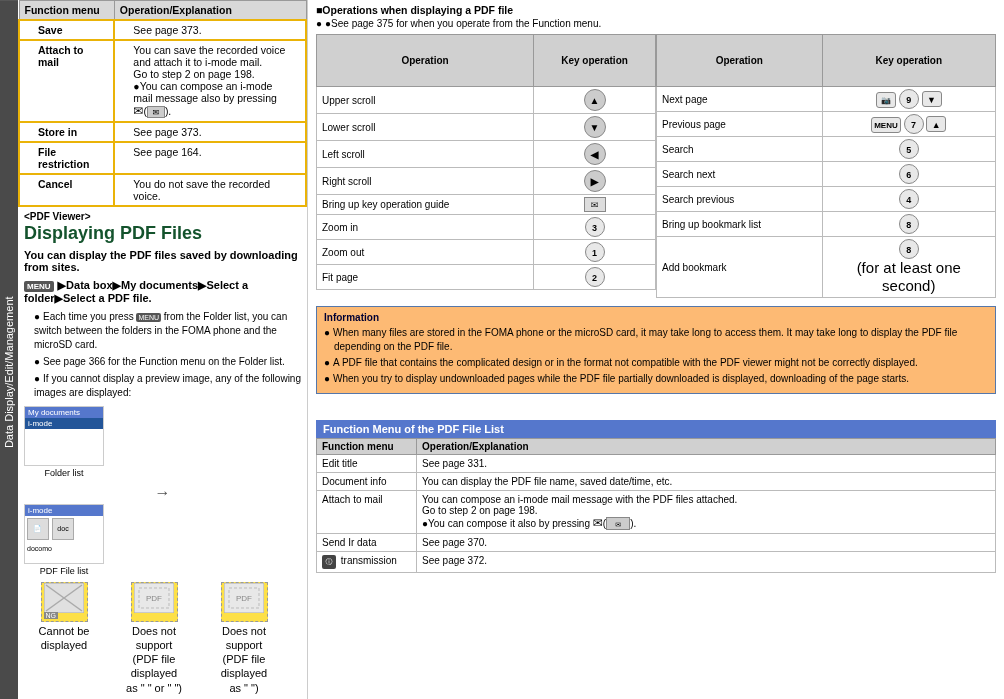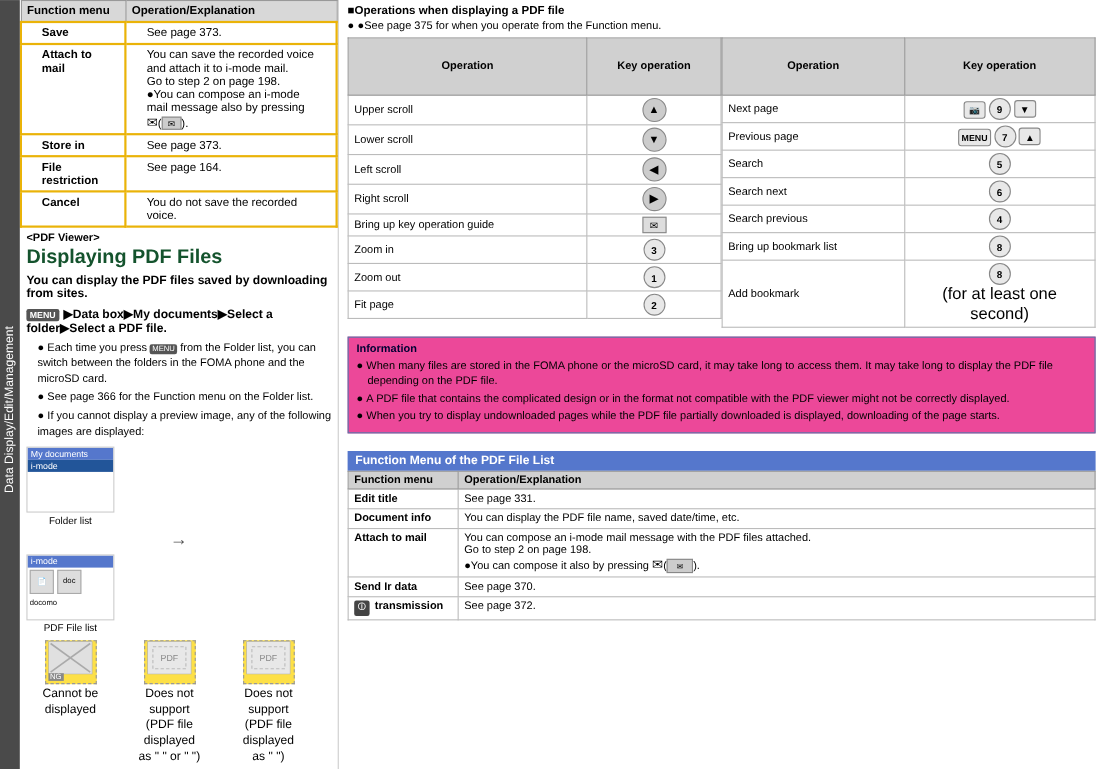--- a/index.html
+++ b/index.html
@@ -273,24 +273,24 @@
       background: #ddd;
       border: 1px solid #888;
       position: relative;
       text-align: center;
       line-height: 15px;
       font-size: 9px;
     }
 
     
     .info-box {
-      background: #ec4899;
+      background: #fdba74;
       border: 1px solid #5577aa;
       padding: 5px 7px;
-      margin-bottom: 16px;
+      margin-bottom: 26px;
       font-size: 10px;
     }
     .info-box-title {
       font-weight: bold;
       margin-bottom: 3px;
       color: #003;
     }
     .info-bullet {
       margin-bottom: 2px;
       line-height: 1.4;
@@ -322,21 +322,21 @@
       padding: 2px 5px;
       text-align: left;
       font-weight: bold;
     }
     .func-pdf-table td {
       border: 1px solid #bbb;
       padding: 3px 5px;
       vertical-align: top;
     }
     .func-pdf-table tr td:first-child {
-      font-weight: bold;
+      font-weight: normal;
       width: 100px;
     }
 
     .ir-icon {
       display: inline-block;
       width: 14px;
       height: 14px;
       background: #444;
       color: #fff;
       font-size: 7px;

